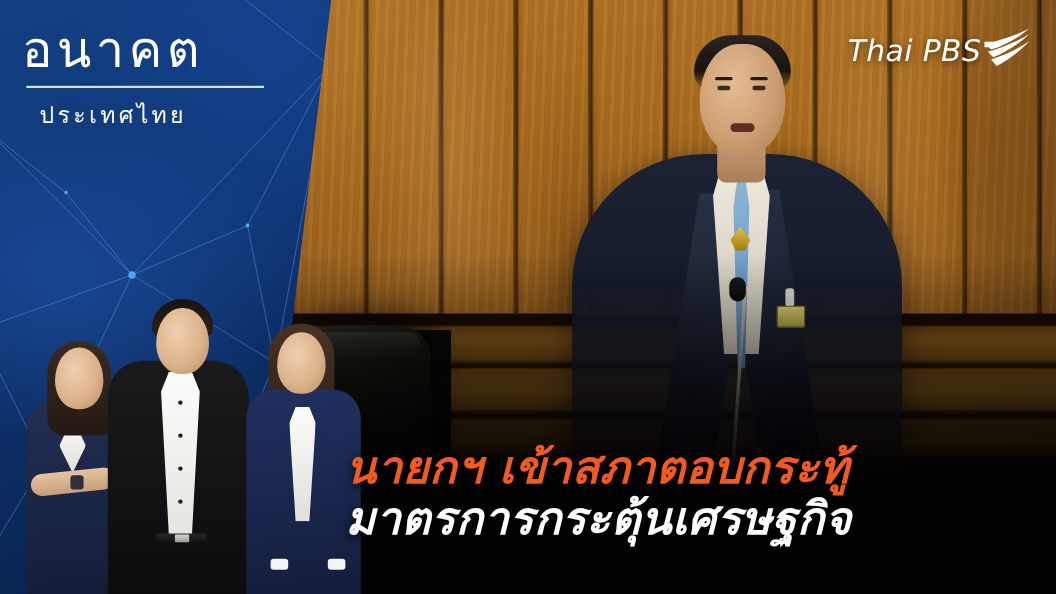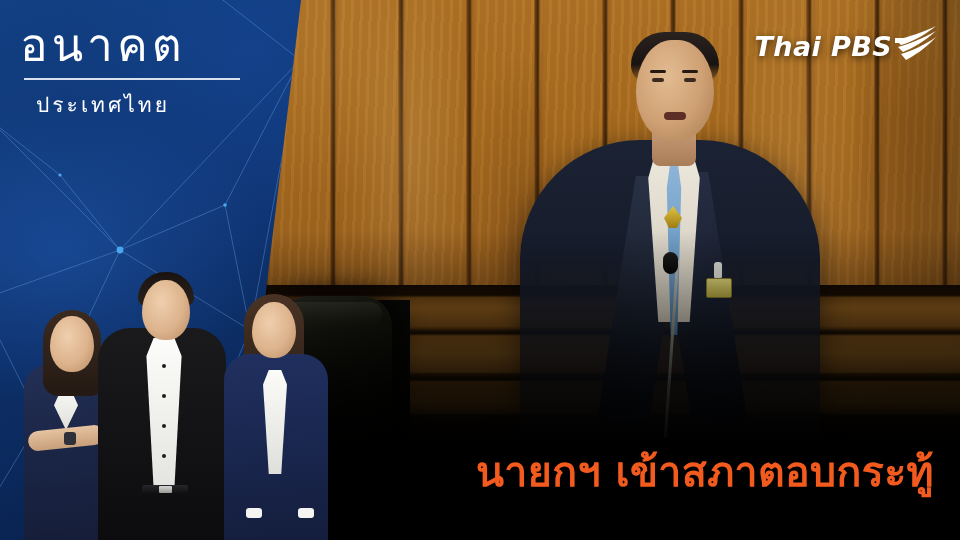--- a/index.html
+++ b/index.html
@@ -201,35 +201,35 @@
     background:linear-gradient(175deg,#20305f 0%,#1a2750 46%,#141d3c 100%); border-radius:26px 26px 0 0; }
   .w2 .p-shirt{ left:40px; bottom:66px; width:26px; height:104px;
     clip-path:polygon(26% 0,74% 0,96% 14%,74% 100%,26% 100%,4% 14%); }
   .w2 .p-cuff{ position:absolute; left:24px; bottom:22px; width:16px; height:10px;
     background:#f4f4f0; border-radius:3px; }
   .w2 .p-cuff.r{ left:76px; }
 
   
   #headline{
     position:absolute; right:26px; bottom:44px; width:620px;
-    text-align:right; z-index:40;
+    text-align:left; z-index:40;font-style:italic;
   }
   .hl-1{
     color:#F25A1E; font-size:41px; line-height:1.14; font-weight:700;
     letter-spacing:.4px; text-shadow:0 2px 10px rgba(0,0,0,.85);
   }
   .hl-2{
     color:#ffffff; font-size:41px; line-height:1.16; font-weight:700;
     letter-spacing:.4px; text-shadow:0 2px 10px rgba(0,0,0,.85);
   }
 
   
   #pbs{ position:absolute; right:22px; top:26px; display:flex; align-items:center; z-index:40; }
   #pbs .pbs-text{
-    color:#fff; font-size:27px; font-weight:700; font-style:italic;
+    color:#fff; font-size:27px; font-weight:400; font-style:italic;
     letter-spacing:.4px; text-shadow:0 2px 7px rgba(0,0,0,.65);
   }
   #pbs .pbs-mark{ margin-left:2px; width:44px; height:40px; }
 </style>
 </head>
 <body>
 
 <div id="stage">
 
   <div id="video-pane">
@@ -335,15 +335,16 @@
     <svg class="pbs-mark" viewBox="0 0 44 40">
       <path d="M2 14 C14 11 30 6 42 0 C31 9 18 16 7 19 Z" fill="#ffffff"></path>
       <path d="M4 21 C15 18 30 12 42 5 C31 15 19 22 9 26 Z" fill="#ffffff"></path>
       <path d="M7 28 C17 25 31 19 42 11 C32 22 20 30 12 34 Z" fill="#ffffff"></path>
       <path d="M1 12 L13 12 L10 17 L1 17 Z" fill="#ffffff"></path>
     </svg>
   </div>
 
   <div id="headline">
     <div class="hl-1">นายกฯ เข้าสภาตอบกระทู้</div>
+    <div class="hl-2">มาตรการกระตุ้นเศรษฐกิจ</div>
   </div>
 
 </div>
 
 </body></html>

